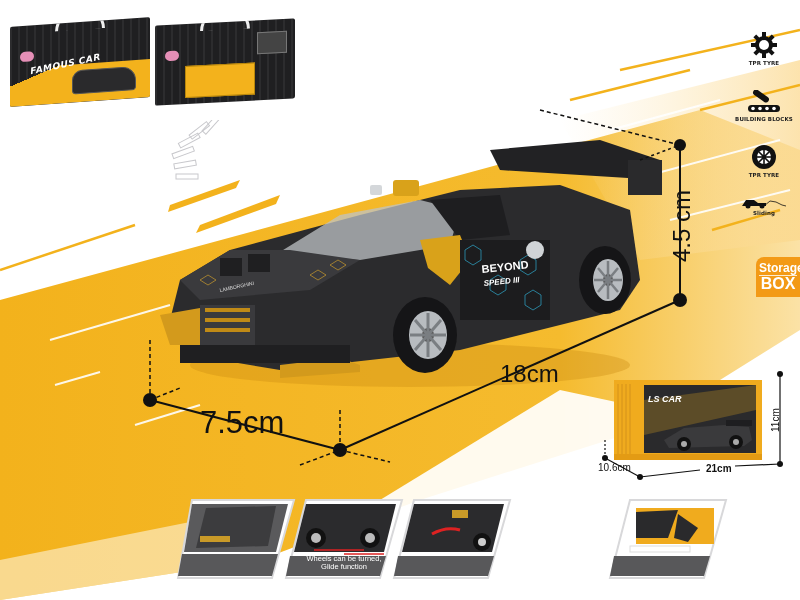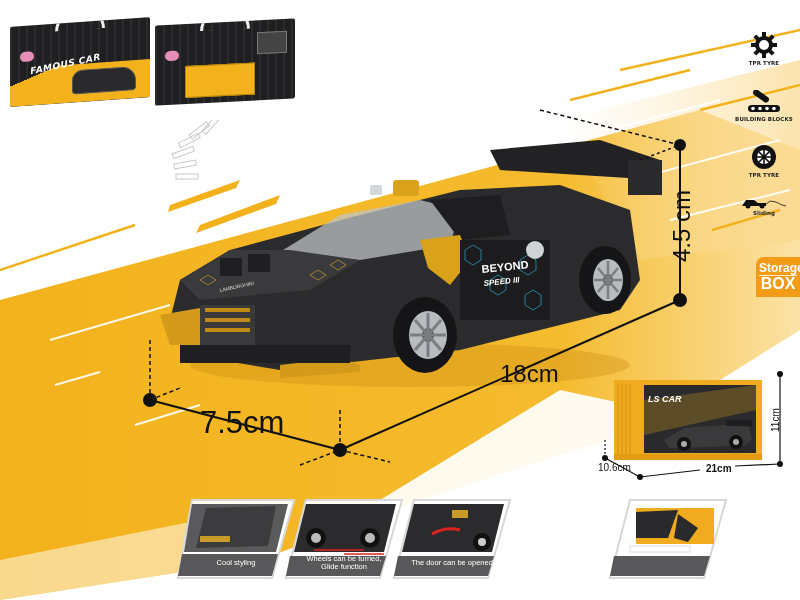--- a/index.html
+++ b/index.html
@@ -324,21 +324,20 @@
 
   <div class="strip">
     <div class="panel p1">
       <svg class="shape" viewBox="0 0 120 82" preserveAspectRatio="none">
         <polygon points="16,2 118,2 96,80 2,80" fill="#ffffff" stroke="#d8d8da" stroke-width="2"></polygon>
         <polygon points="16,6 112,6 100,54 8,54" fill="#5a5a5c"></polygon>
         <polygon points="30,10 100,8 92,48 20,50" fill="#3c3c3e"></polygon>
         <rect x="24" y="38" width="30" height="6" fill="#c99a28"></rect>
         <polygon points="6,56 102,56 96,78 2,78" fill="#58585a"></polygon>
       </svg>
-      <div class="cap">Cool styling</div>
     </div>
     <div class="panel p2">
       <svg class="shape" viewBox="0 0 120 82" preserveAspectRatio="none">
         <polygon points="22,2 118,2 96,80 2,80" fill="#ffffff" stroke="#d8d8da" stroke-width="2"></polygon>
         <polygon points="22,6 112,6 100,54 10,54" fill="#2b2b2d"></polygon>
         <circle cx="32" cy="40" r="10" fill="#111"></circle>
           <circle cx="32" cy="40" r="5" fill="#bbb"></circle>
         <circle cx="86" cy="40" r="10" fill="#111"></circle>
           <circle cx="86" cy="40" r="5" fill="#bbb"></circle>
         <line x1="30" y1="52" x2="80" y2="52" stroke="#d22" stroke-width="1.5"></line>
@@ -350,21 +349,20 @@
     <div class="panel p3">
       <svg class="shape" viewBox="0 0 120 82" preserveAspectRatio="none">
         <polygon points="22,2 118,2 96,80 2,80" fill="#ffffff" stroke="#d8d8da" stroke-width="2"></polygon>
         <polygon points="22,6 112,6 100,54 10,54" fill="#2b2b2d"></polygon>
         <rect x="60" y="12" width="16" height="8" fill="#c99a28"></rect>
         <path d="M40,36 q14,-8 28,-4" stroke="#d22" stroke-width="3" fill="none"></path>
         <circle cx="90" cy="44" r="9" fill="#111"></circle>
           <circle cx="90" cy="44" r="4" fill="#ccc"></circle>
         <polygon points="6,58 102,58 96,78 2,78" fill="#58585a"></polygon>
       </svg>
-      <div class="cap">The door can be opened</div>
     </div>
     <div class="panel p5">
       <svg class="shape" viewBox="0 0 120 82" preserveAspectRatio="none">
         <polygon points="22,2 118,2 96,80 2,80" fill="#ffffff" stroke="#d8d8da" stroke-width="2"></polygon>
         <rect x="28" y="10" width="78" height="36" fill="#f0ab1e"></rect>
         <polygon points="28,14 70,12 60,40 28,40" fill="#2a2a2c"></polygon>
         <polygon points="70,16 90,30 80,44 66,40" fill="#2a2a2c"></polygon>
         <rect x="22" y="48" width="60" height="6" fill="none" stroke="#ddd" stroke-width="1"></rect>
         <polygon points="6,58 102,58 96,78 2,78" fill="#58585a"></polygon>
       </svg>

